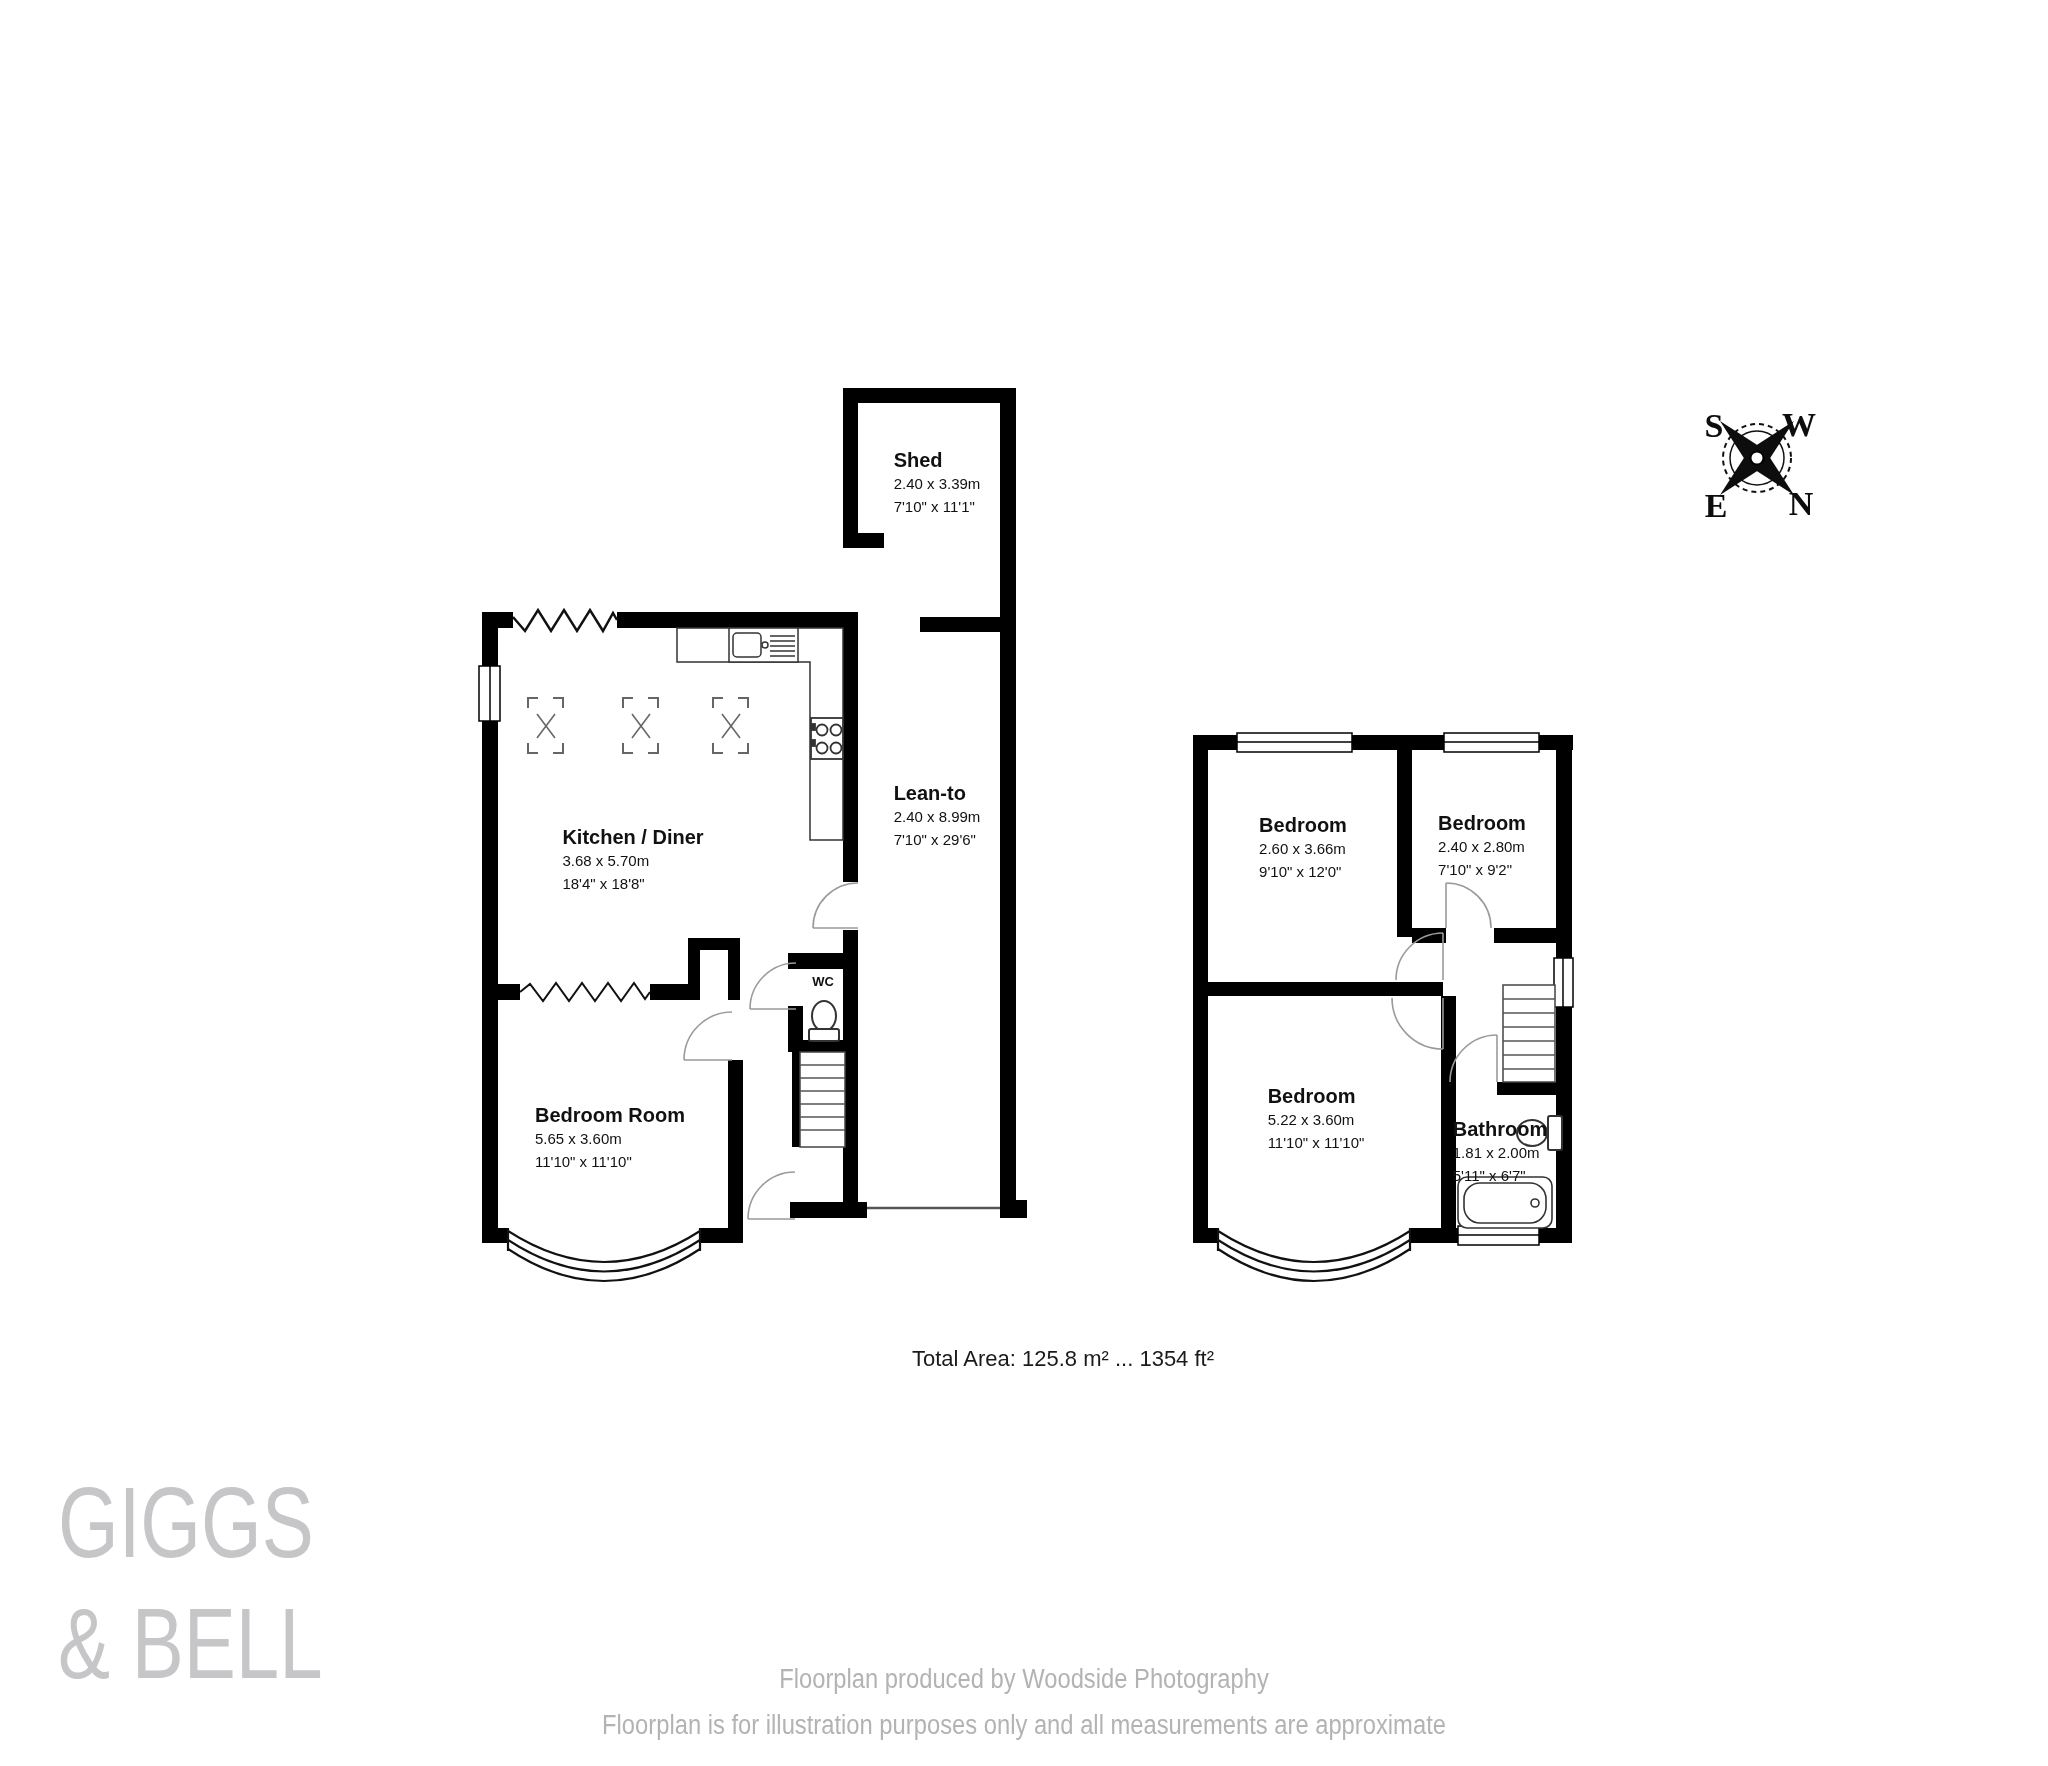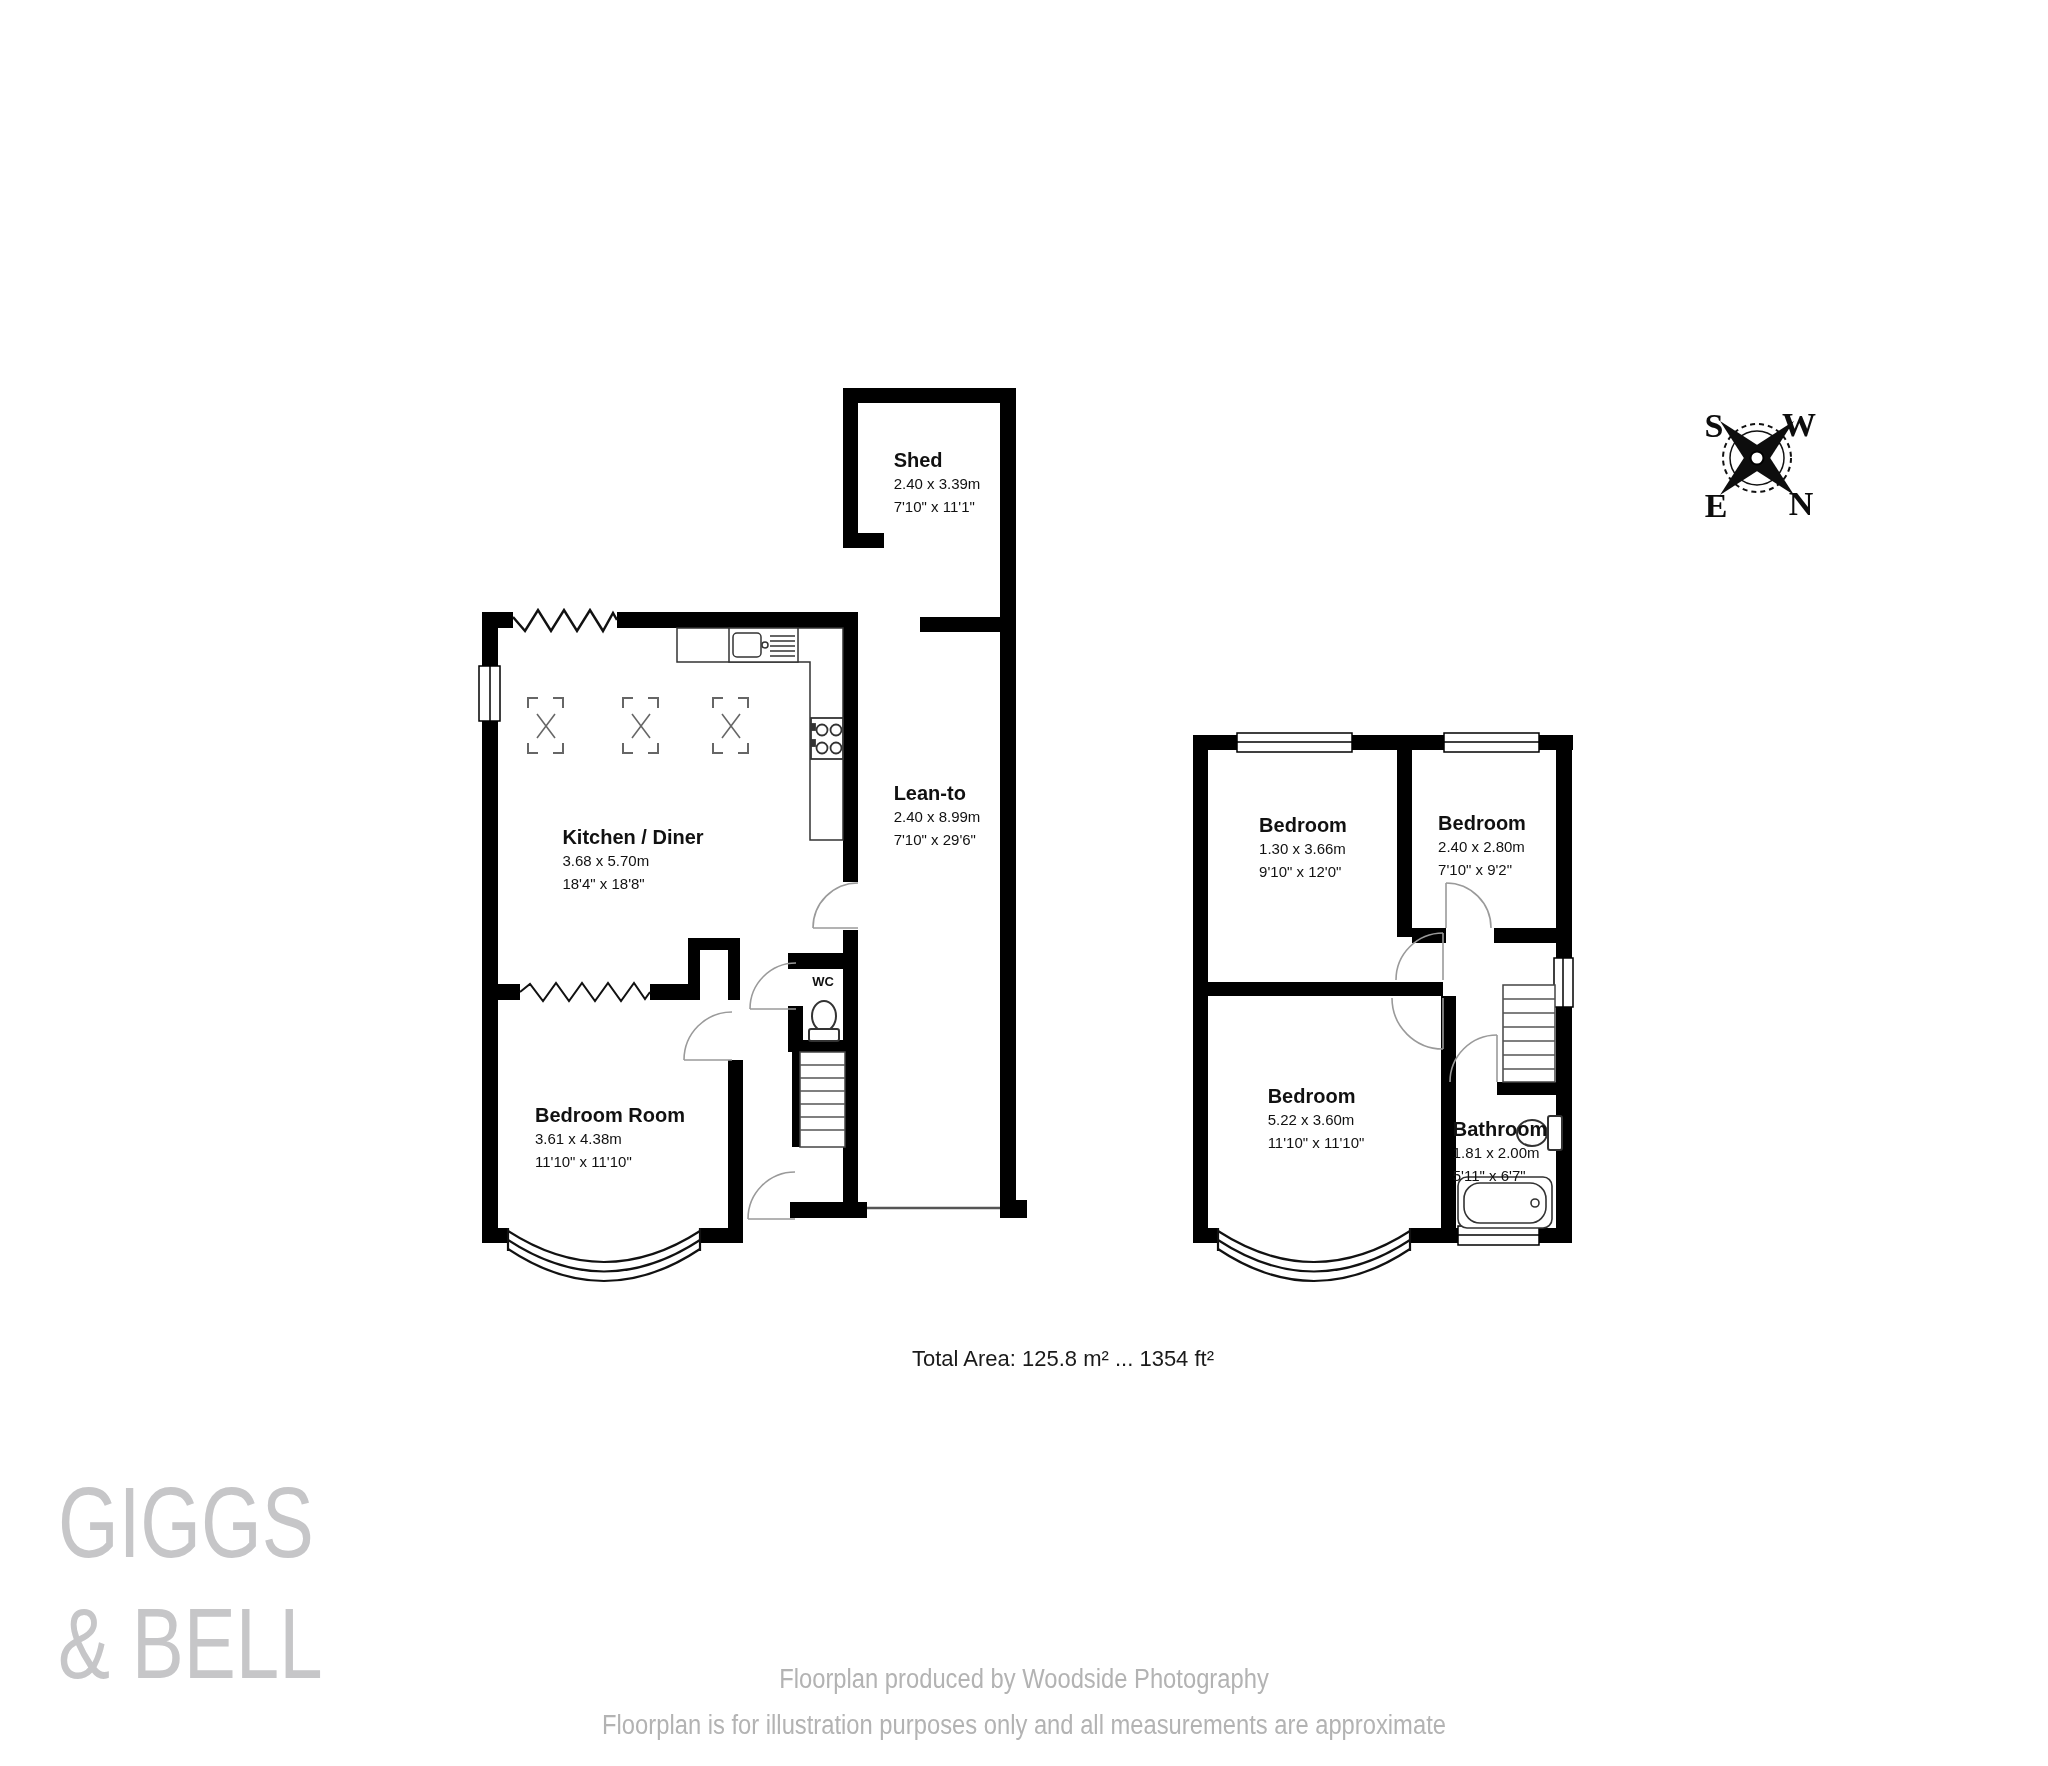--- a/index.html
+++ b/index.html
@@ -297,26 +297,26 @@
   <span class="rdim">18'4" x 18'8"</span>
 </div>
 <div class="room-label" style="left:937px;top:782px">
   <span class="rname">Lean-to</span>
   <span class="rdim">2.40 x 8.99m</span>
   <span class="rdim">7'10" x 29'6"</span>
 </div>
 <div class="wc-label" style="left:823px;top:974px">WC</div>
 <div class="room-label" style="left:610px;top:1104px">
   <span class="rname">Bedroom Room</span>
-  <span class="rdim">3.61 x 4.38m</span>
+  <span class="rdim">5.65 x 3.60m</span>
   <span class="rdim">11'10" x 11'10"</span>
 </div>
 <div class="room-label" style="left:1303px;top:814px">
   <span class="rname">Bedroom</span>
-  <span class="rdim">1.30 x 3.66m</span>
+  <span class="rdim">2.60 x 3.66m</span>
   <span class="rdim">9'10" x 12'0"</span>
 </div>
 <div class="room-label" style="left:1482px;top:812px">
   <span class="rname">Bedroom</span>
   <span class="rdim">2.40 x 2.80m</span>
   <span class="rdim">7'10" x 9'2"</span>
 </div>
 <div class="room-label" style="left:1316px;top:1085px">
   <span class="rname">Bedroom</span>
   <span class="rdim">5.22 x 3.60m</span>

